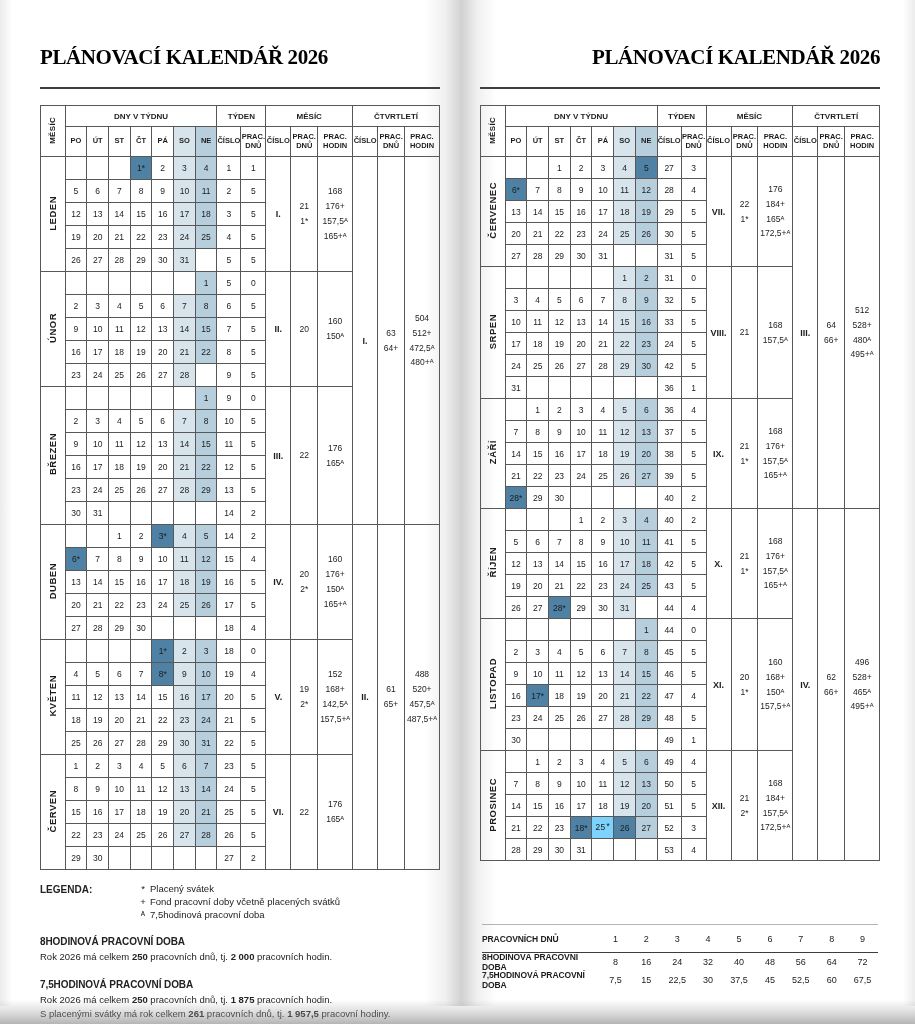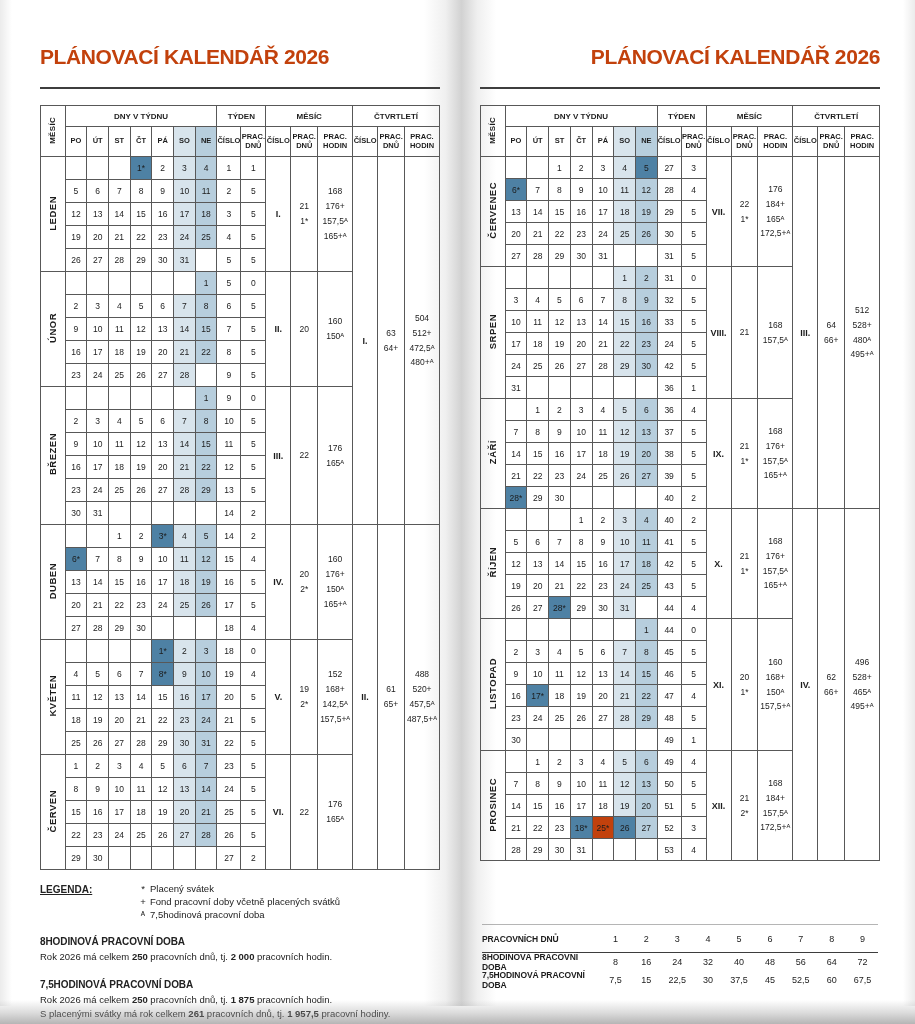--- a/index.html
+++ b/index.html
@@ -16,22 +16,22 @@
     position:absolute;left:0;top:1000px;width:915px;height:24px;pointer-events:none;
     background:linear-gradient(to bottom,rgba(255,255,255,0) 0%,rgba(150,150,150,0.35) 55%,rgba(120,120,120,0.55) 100%);
   }
   .edge-left{position:absolute;left:0;top:0;width:12px;height:1006px;background:linear-gradient(to right,rgba(0,0,0,0.08),rgba(0,0,0,0));pointer-events:none;}
   .edge-right{position:absolute;right:0;top:0;width:12px;height:1006px;background:linear-gradient(to left,rgba(0,0,0,0.08),rgba(0,0,0,0));pointer-events:none;}
 
   .page{position:absolute;top:40px;}
   .page-left{left:40px;width:400px;}
   .page-right{left:480px;width:400px;}
   .ptitle{
-    font-size:21px;font-weight:700;letter-spacing:-0.4px;color:#c2410c;
-    margin:4px 0 2px 0;line-height:26px;
+    font-size:21px;font-weight:700;letter-spacing:-0.4px;color:#000000;
+    margin:4px 0 2px 0;line-height:26px;font-family:Liberation Serif, serif;
   }
   .page-right .ptitle{text-align:right;}
   .rule{height:2px;background:#3d3d3d;margin-top:17px;}
 
   table.cal{border-collapse:collapse;table-layout:fixed;margin-top:16px;border:1.5px solid #2e2e2e;}
   .cal th,.cal td{
     border:1px solid #585858;padding:0;text-align:center;vertical-align:middle;
     font-size:8.5px;color:#1c1c1c;overflow:hidden;
   }
   .cal thead tr:first-child th{height:20px;font-size:8px;font-weight:700;}
@@ -42,21 +42,21 @@
   .multi{line-height:1.75;font-size:8.5px;}
   .sub{line-height:1.15;}
   .vtext{writing-mode:vertical-rl;transform:rotate(180deg);display:inline-block;line-height:1;}
   td.mname{font-weight:700;}
   td.mname .vtext{font-size:9.5px;letter-spacing:0.5px;}
   th .vtext{font-size:8px;font-weight:700;letter-spacing:0.3px;}
   td.mnum{font-weight:700;font-size:9px;}
   td.wnum{font-size:8.5px;}
 
   .legend{display:flex;margin-top:13px;font-size:9.5px;line-height:1.35;}
-  .legend-label{width:96px;font-weight:700;font-size:10px;text-decoration:underline;}
+  .legend-label{width:96px;font-weight:700;font-size:10px;}
   .lrow{display:flex;}
   .lsym{width:14px;text-align:center;}
   .ltext{flex:1;}
   .nhead{font-weight:700;font-size:10px;margin:15px 0 3px 0;letter-spacing:-0.1px;}
   .nline{font-size:9.5px;line-height:1.45;}
   .nline .b{font-weight:700;margin-top:12px;}
 
   .summary{position:absolute;left:482px;top:924px;width:396px;font-size:9px;color:#1c1c1c;}
   .srow{display:flex;align-items:center;}
   .shead{height:27px;border-top:1px solid #b5b5b5;}
@@ -991,21 +991,21 @@
             <td class="day" style="background: rgb(216, 228, 236);">19</td>
             <td class="day" style="background: rgb(183, 206, 221);">20</td>
             <td class="wnum">51</td>
             <td class="wnum">5</td>
           </tr>
           <tr>
             <td class="day">21</td>
             <td class="day">22</td>
             <td class="day">23</td>
             <td class="day" style="background: rgb(78, 129, 164);">18*</td>
-            <td class="day" style="background: #c2410c;">25*</td>
+            <td class="day" style="background: #7dd3fc; font-family: Liberation Mono, monospace;">25*</td>
             <td class="day" style="background: rgb(78, 129, 164);">26</td>
             <td class="day" style="background: rgb(183, 206, 221);">27</td>
             <td class="wnum">52</td>
             <td class="wnum">3</td>
           </tr>
           <tr>
             <td class="day">28</td>
             <td class="day">29</td>
             <td class="day">30</td>
             <td class="day">31</td>

